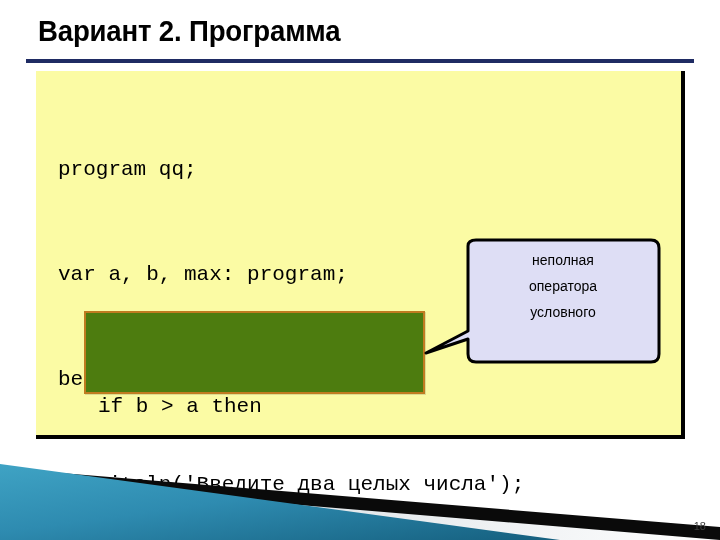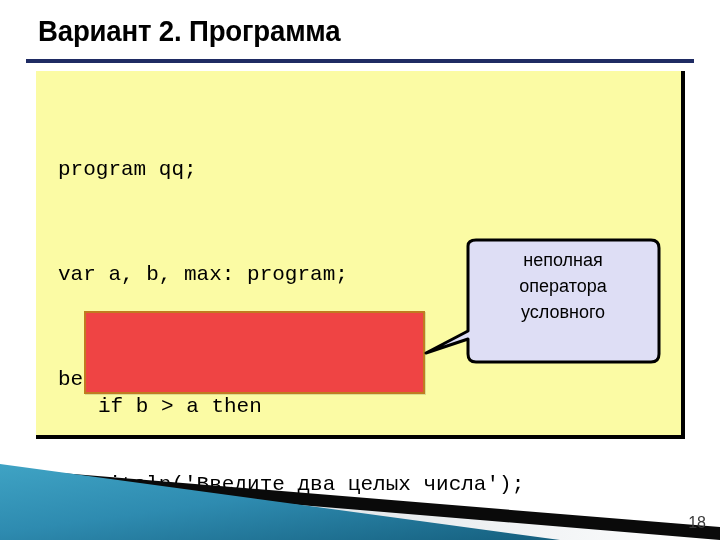--- a/index.html
+++ b/index.html
@@ -63,21 +63,21 @@
   }
   .code-line { height: 35px; }
 
   
   .if-box {
     position: absolute;
     left: 84px;
     top: 311px;
     width: 341px;
     height: 83px;
-    background: #ef4444;
+    background: #4d7c0f;
     border: 2px solid #C07B20;
     box-sizing: border-box;
     box-shadow: 1px 1px 0 rgba(0,0,0,0.12);
   }
   .if-lines {
     position: absolute;
     left: 12px;
     top: 6px;
     font-family: "Liberation Mono", "DejaVu Sans Mono", monospace;
     font-size: 21px;
@@ -95,21 +95,21 @@
     height: 135px;
   }
   .callout svg { display: block; }
   .callout-text {
     position: absolute;
     left: 52px;
     top: 11px;
     width: 182px;
     text-align: center;
     font-family: "Liberation Sans", sans-serif;
-    font-size: 18px;
+    font-size: 14px;
     line-height: 26px;
     color: #000000;
   }
   .callout-text div { white-space: nowrap; }
 
   
   .corner-deco {
     position: absolute;
     left: 0;
     bottom: 0;
@@ -117,21 +117,21 @@
     height: 90px;
     pointer-events: none;
   }
 
   
   .page-number {
     position: absolute;
     right: 14px;
     bottom: 8px;
     font-family: "Liberation Sans", sans-serif;
-    font-size: 16px;
+    font-size: 11px;
     color: #3A3A3A;
   }
 </style>
 </head>
 <body>
 
 <div id="slide">
 
   <div class="slide-title">Вариант 2. Программа</div>
 

